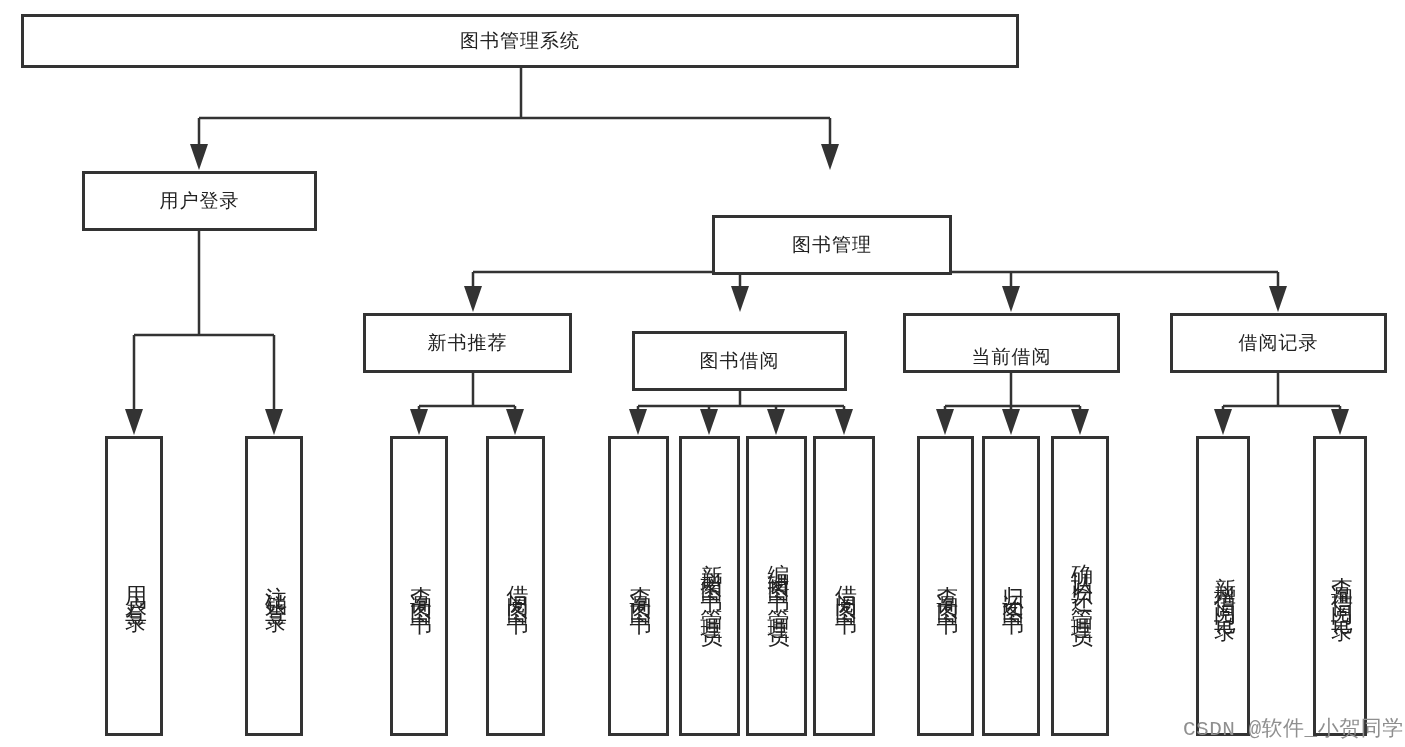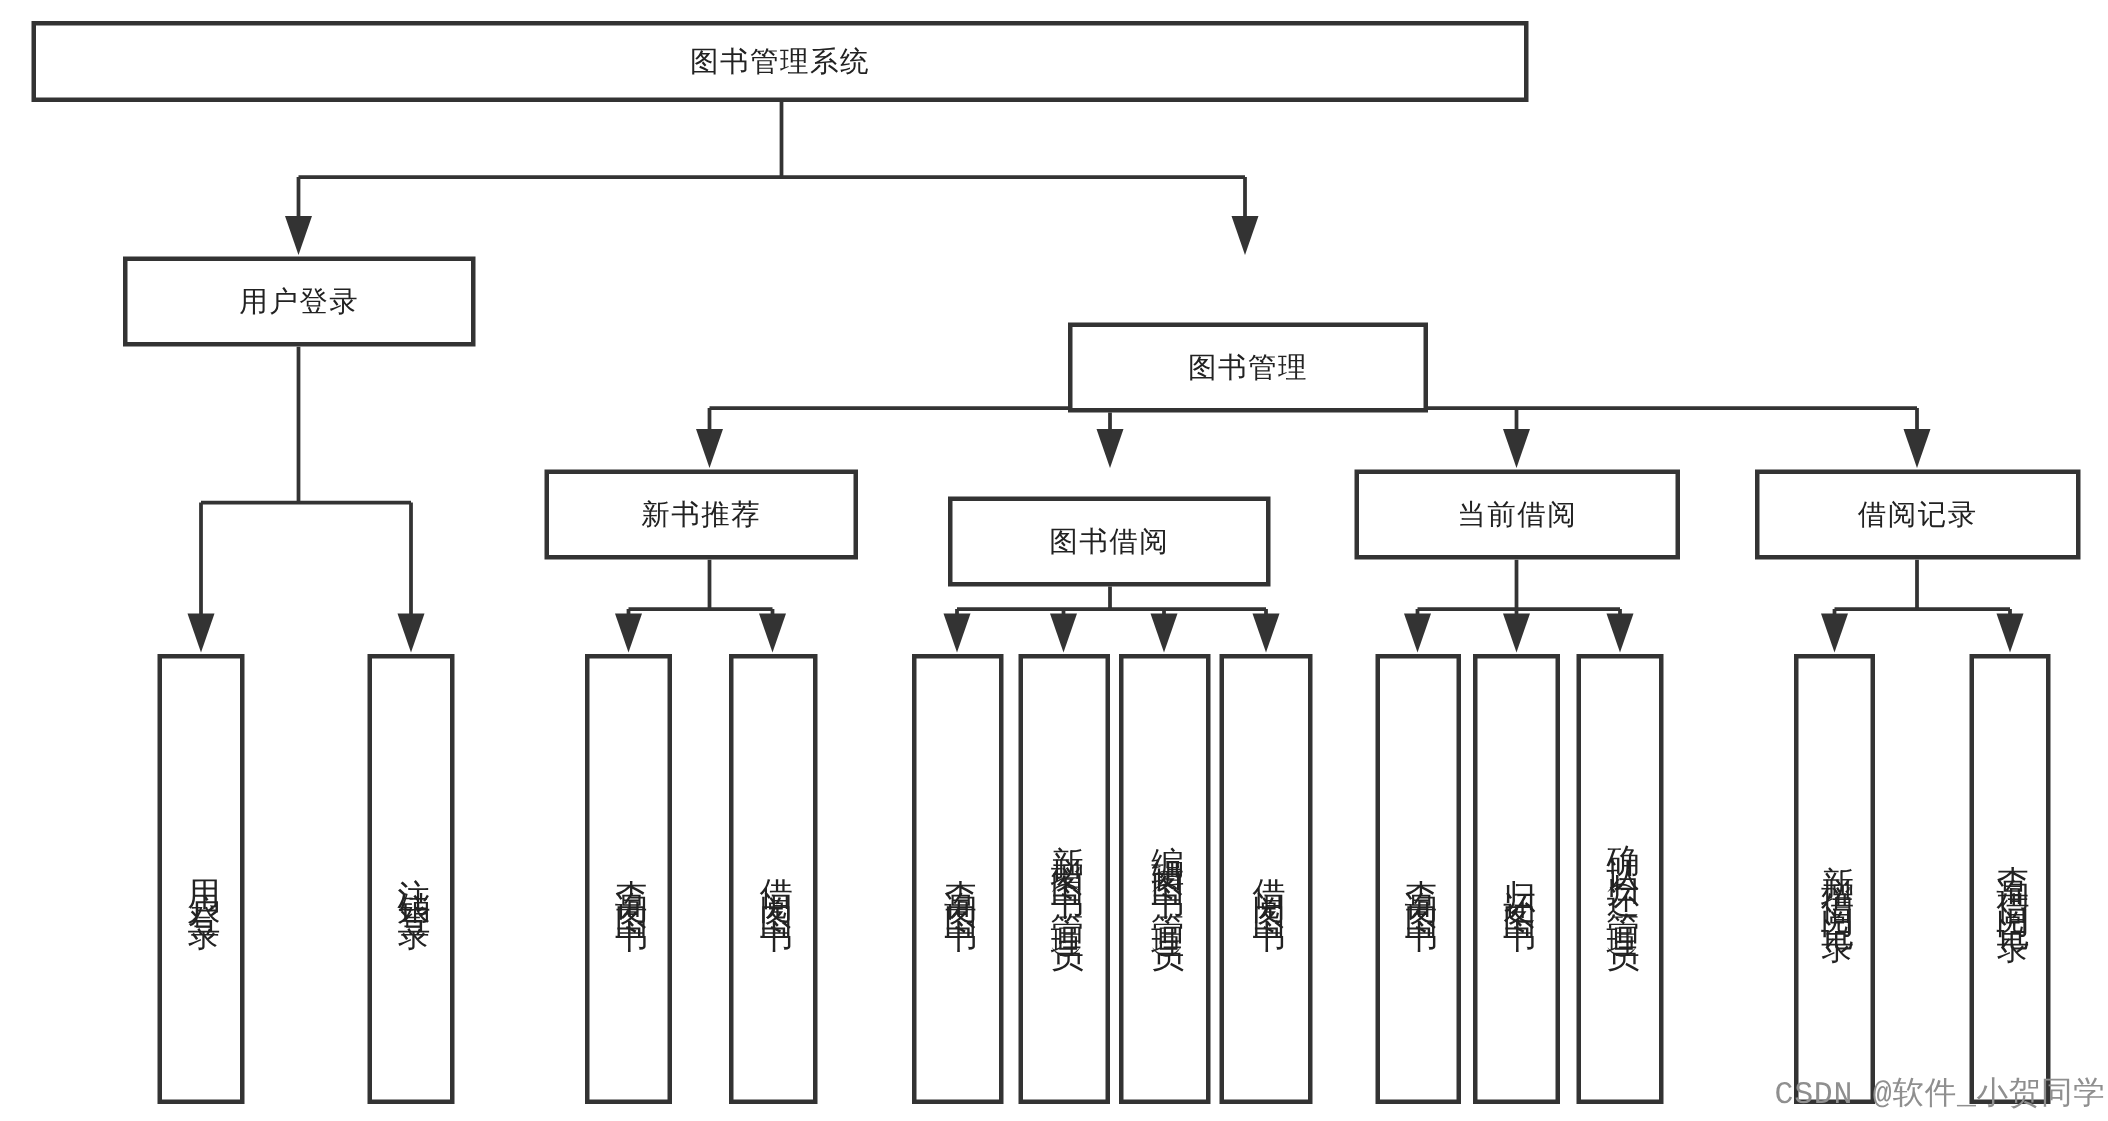--- a/index.html
+++ b/index.html
@@ -115,21 +115,21 @@
   <div class="box" style="left:712px; top:171px; width:240px; height:60px;margin-top:44px;">
     <span class="hlabel">图书管理</span>
   </div>
 
   <div class="box" style="left:363px; top:313px; width:209px; height:60px;">
     <span class="hlabel">新书推荐</span>
   </div>
   <div class="box" style="left:632px; top:313px; width:215px; height:60px;margin-top:18px;">
     <span class="hlabel">图书借阅</span>
   </div>
-  <div class="box" style="left:903px; top:313px; width:217px; height:60px;">
+  <div class="box" style="left:903px; top:313px; width:217px; height:60px;align-items:flex-end;">
     <span class="hlabel">当前借阅</span>
   </div>
   <div class="box" style="left:1170px; top:313px; width:217px; height:60px;">
     <span class="hlabel">借阅记录</span>
   </div>
 
   <div class="box leaf" style="left:105px; top:436px; width:58px; height:300px;">
     <span class="vlabel">用户登录</span>
   </div>
   <div class="box leaf" style="left:245px; top:436px; width:58px; height:300px;">

